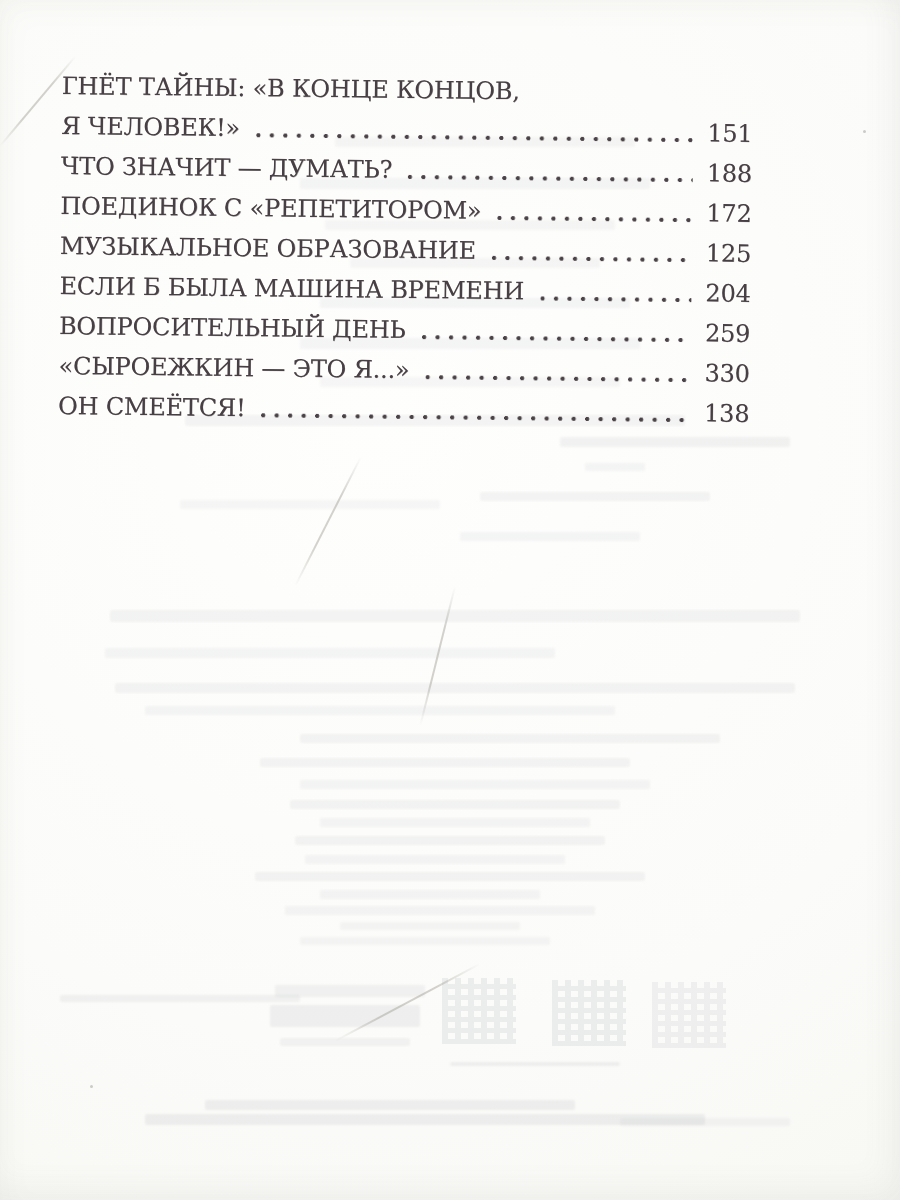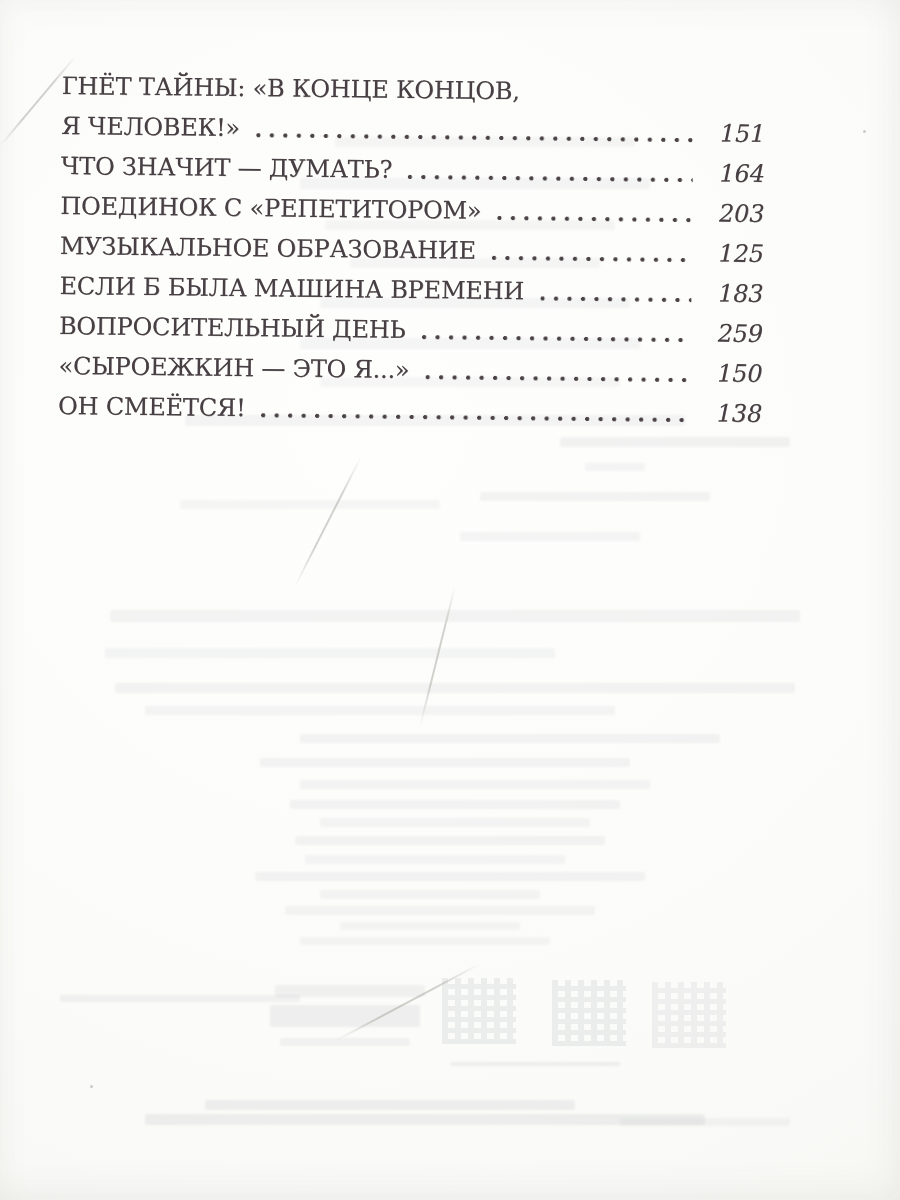--- a/index.html
+++ b/index.html
@@ -21,21 +21,21 @@
     text-shadow:0.3px 0.3px 0.6px rgba(71,63,67,.45);
   }
   .toc-line{display:flex;align-items:flex-end;height:40px;white-space:nowrap;}
   .toc-title{line-height:1;padding-bottom:6px;}
   .leader{
     flex:1 1 auto;min-width:40px;height:6px;
     align-self:flex-end;margin:0 14px 8px 16px;
     background-image:radial-gradient(circle at 2.2px 3px, #4a4246 1.8px, rgba(74,66,70,0) 2.4px);
     background-size:13.5px 6px;background-repeat:repeat-x;background-position:0 0;
   }
-  .toc-page{min-width:58px;text-align:right;line-height:1;padding-bottom:6px;font-style:italic;}
+  .toc-page{min-width:58px;line-height:1;padding-bottom:6px;}
   
   .bleed-layer{position:absolute;inset:0;pointer-events:none;}
   .bleed-mark{position:absolute;background:#8e949b;filter:blur(1.3px);border-radius:2px;}
   .qr{
     position:absolute;width:74px;height:66px;opacity:.13;filter:blur(.5px);
     background:
       repeating-linear-gradient(0deg, #868e98 0 5px, rgba(0,0,0,0) 5px 11px),
       repeating-linear-gradient(90deg, #868e98 0 6px, rgba(0,0,0,0) 6px 13px);
   }
   
@@ -108,56 +108,56 @@
         <div class="toc-line">
           <span class="toc-title">Я ЧЕЛОВЕК!»</span>
           <span class="leader"></span>
           <span class="toc-page">151</span>
         </div>
       </div>
       <div class="toc-entry">
         <div class="toc-line">
           <span class="toc-title">ЧТО ЗНАЧИТ — ДУМАТЬ?</span>
           <span class="leader"></span>
-          <span class="toc-page">164</span>
+          <span class="toc-page">188</span>
         </div>
       </div>
       <div class="toc-entry">
         <div class="toc-line">
           <span class="toc-title">ПОЕДИНОК С «РЕПЕТИТОРОМ»</span>
           <span class="leader"></span>
-          <span class="toc-page">203</span>
+          <span class="toc-page">172</span>
         </div>
       </div>
       <div class="toc-entry">
         <div class="toc-line">
           <span class="toc-title">МУЗЫКАЛЬНОЕ ОБРАЗОВАНИЕ</span>
           <span class="leader"></span>
           <span class="toc-page">125</span>
         </div>
       </div>
       <div class="toc-entry">
         <div class="toc-line">
           <span class="toc-title">ЕСЛИ Б БЫЛА МАШИНА ВРЕМЕНИ</span>
           <span class="leader"></span>
-          <span class="toc-page">183</span>
+          <span class="toc-page">204</span>
         </div>
       </div>
       <div class="toc-entry">
         <div class="toc-line">
           <span class="toc-title">ВОПРОСИТЕЛЬНЫЙ ДЕНЬ</span>
           <span class="leader"></span>
           <span class="toc-page">259</span>
         </div>
       </div>
       <div class="toc-entry">
         <div class="toc-line">
           <span class="toc-title">«СЫРОЕЖКИН — ЭТО Я...»</span>
           <span class="leader"></span>
-          <span class="toc-page">150</span>
+          <span class="toc-page">330</span>
         </div>
       </div>
       <div class="toc-entry">
         <div class="toc-line">
           <span class="toc-title">ОН СМЕЁТСЯ!</span>
           <span class="leader"></span>
           <span class="toc-page">138</span>
         </div>
       </div>
     </div>

